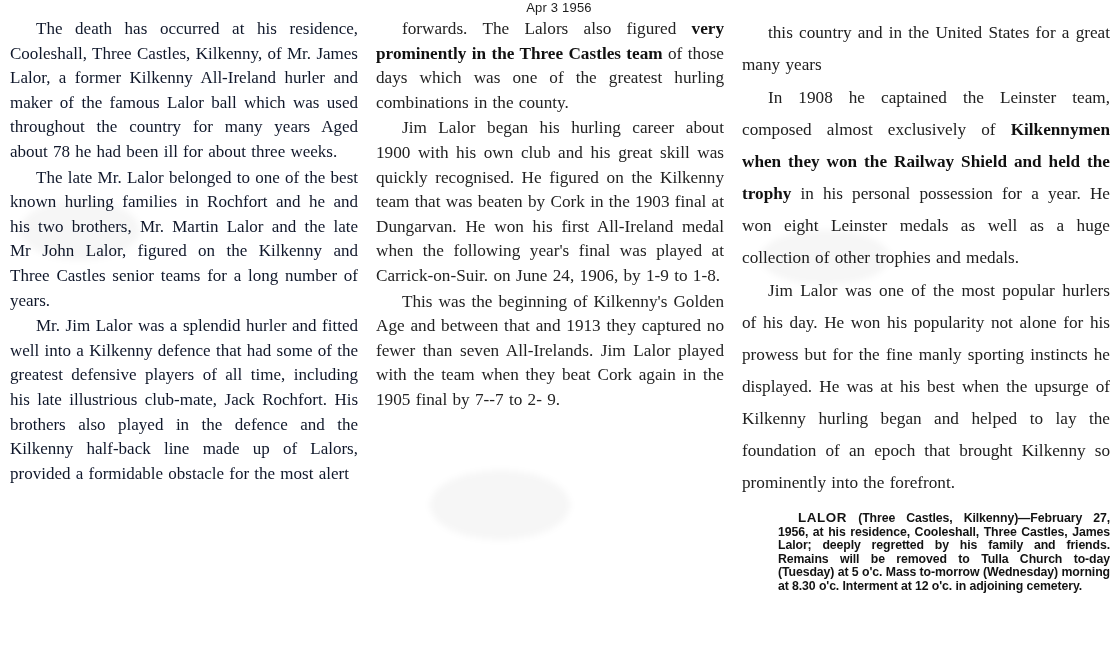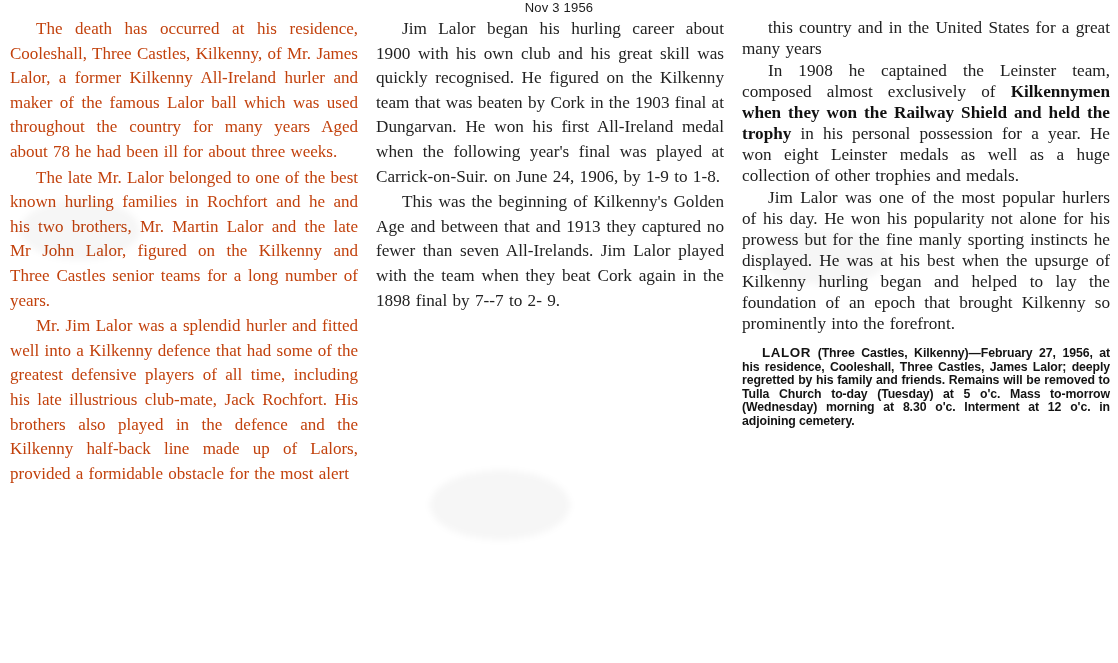--- a/index.html
+++ b/index.html
@@ -52,23 +52,23 @@
   .para {
     margin: 0 0 1px 0;
     text-indent: 26px;
     text-align: justify;
     font-size: 17.1px;
     line-height: 24.5px;
     color: #2b2b2b;
     word-spacing: 1px;
     -webkit-font-smoothing: none;
   }
-  .col-1 .para { color: #c2410c; font-size: 17px; line-height: 24.6px; }
+  .col-1 .para { color: #0f172a; font-size: 17px; line-height: 24.6px; }
   .col-2 .para { color: #232323; font-size: 17.2px; line-height: 24.6px; }
-  .col-3 .para { color: #202020; font-size: 17.2px; line-height: 21px; }
+  .col-3 .para { color: #202020; font-size: 17.2px; line-height: 32px; }
 
   .para b { font-weight: bold; color: #111; }
 
   
   .blotch {
     position: absolute;
     pointer-events: none;
     background: rgba(0,0,0,0.035);
     border-radius: 50%;
     filter: blur(3px);
@@ -77,45 +77,47 @@
   
   .notice {
     margin-top: 12px;
     font-family: "Liberation Sans", sans-serif;
     font-size: 12.3px;
     line-height: 13.6px;
     text-align: justify;
     color: #131313;
     font-weight: bold;
     letter-spacing: -0.1px;
+    margin-left: 36px;
   }
   .notice .lead {
     font-size: 13.4px;
     letter-spacing: 0.6px;
     margin-left: 20px;
   }
 </style>
 </head>
 <body>
 
 <div class="page">
 
-  <div class="dateline">Nov 3 1956</div>
+  <div class="dateline">Apr 3 1956</div>
 
   <div class="columns">
 
     <div class="col col-1">
       <p class="para">The death has occurred at his residence, Cooleshall, Three Castles, Kilkenny, of Mr. James Lalor, a former Kilkenny All-Ireland hurler and maker of the famous Lalor ball which was used throughout the country for many years  Aged about 78 he had been ill for about three weeks.</p>
       <p class="para">The late Mr. Lalor belonged to one of the best known hurling families in Rochfort and he and his two brothers, Mr. Martin Lalor and the late Mr John Lalor, figured on the Kilkenny and Three Castles senior teams for a long number of years.</p>
       <p class="para">Mr. Jim Lalor was a splendid hurler and fitted well into a Kilkenny defence that had some of the greatest defensive players of all time, including his late illustrious club-mate, Jack Rochfort.  His brothers also played in the defence and the Kilkenny half-back line made up of Lalors, provided a formidable obstacle for the most alert</p>
     </div>
 
     <div class="col col-2">
+      <p class="para">forwards.  The Lalors also figured <b>very prominently in the Three Castles team</b> of those days which was one of the greatest hurling combinations in the county.</p>
       <p class="para">Jim Lalor began his hurling career about 1900 with his own club and his great skill was quickly recognised.  He figured on the Kilkenny team that was beaten by Cork in the 1903 final at Dungarvan.  He won his first All-Ireland medal when the following year's final was played at Carrick-on-Suir. on June 24, 1906, by 1-9 to 1-8.</p>
-      <p class="para">This was the beginning of Kilkenny's Golden Age and between that and 1913 they captured no fewer than seven All-Irelands. Jim Lalor played with the team when they beat Cork again in the 1898 final by 7--7 to 2- 9.</p>
+      <p class="para">This was the beginning of Kilkenny's Golden Age and between that and 1913 they captured no fewer than seven All-Irelands. Jim Lalor played with the team when they beat Cork again in the 1905 final by 7--7 to 2- 9.</p>
     </div>
 
     <div class="col col-3">
       <p class="para">this country and in the United States for a great many years</p>
       <p class="para">In 1908 he captained the Leinster team, composed almost exclusively of <b>Kilkennymen when they won the Railway Shield and held the trophy</b> in his personal possession for a year.  He won eight Leinster medals as well as a huge collection of other trophies and medals.</p>
       <p class="para">Jim Lalor was one of the most popular hurlers of his day. He won his popularity not alone for his prowess but for the fine manly sporting instincts he displayed. He was at his best when the upsurge of Kilkenny hurling began and helped to lay the foundation of an epoch that brought Kilkenny so prominently into the forefront.</p>
       <div class="notice">
         <span class="lead">LALOR</span>
         <span>(Three Castles, Kilkenny)—February 27, 1956, at his residence, Cooleshall, Three Castles, James Lalor; deeply regretted by his family and friends. Remains will be removed to Tulla Church to-day (Tuesday) at 5 o'c. Mass to-morrow (Wednesday) morning at 8.30 o'c.    Interment at 12 o'c. in adjoining cemetery.</span>
       </div>

